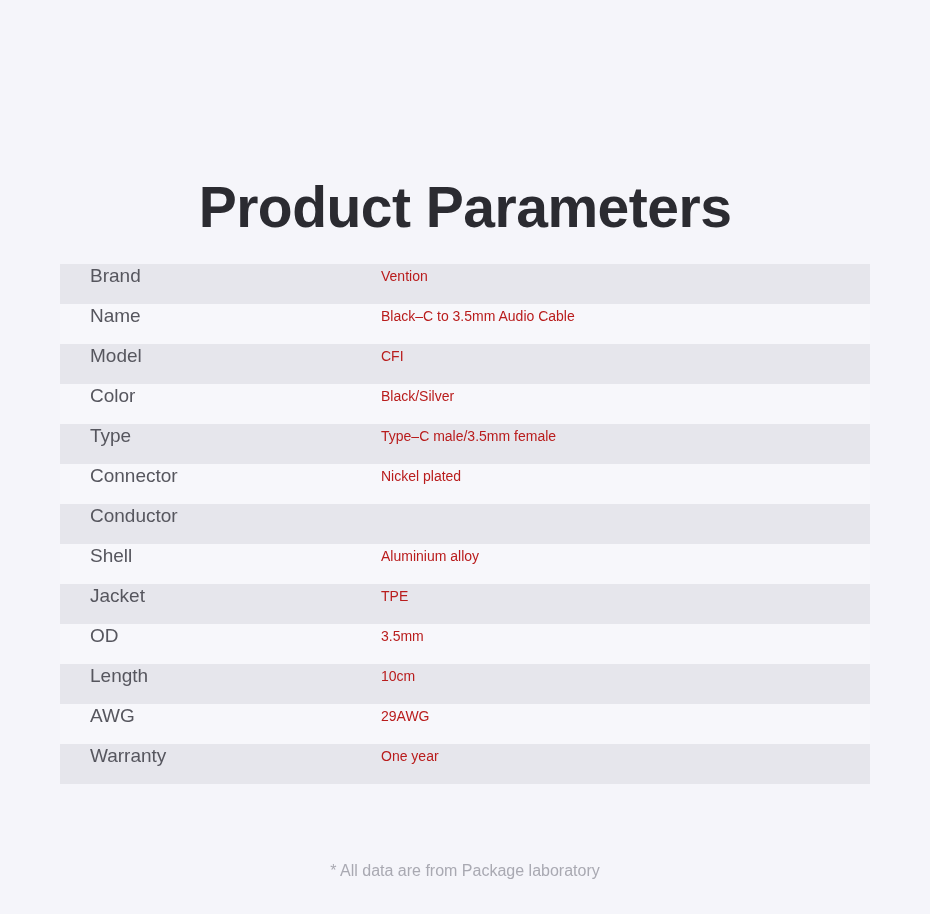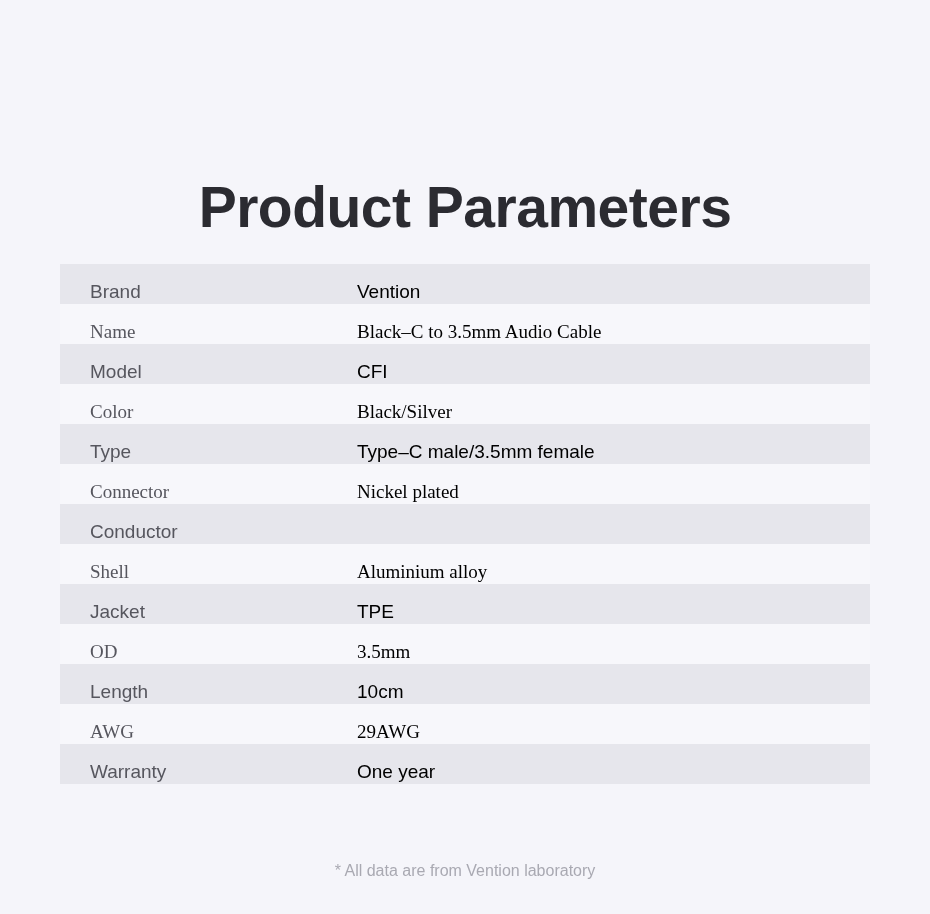--- a/index.html
+++ b/index.html
@@ -43,42 +43,43 @@
 
   
   .spec-table {
     position: absolute;
     top: 264px;
     left: 60px;
     width: 810px;
   }
   .spec-row {
     display: flex;
-    align-items: flex-end;
+    align-items: flex-start;
     height: 40px;
     box-sizing: border-box;
     padding-left: 30px;
+    gap: 24px;
   }
   .spec-row.shade-dark  { background: #e6e6ec; }
-  .spec-row.shade-light { background: #f7f7fb; font-family: Liberation Serif, serif; }
+  .spec-row.shade-light { background: #f7f7fb; }
 
   .spec-label {
     width: 267px;
     flex: 0 0 267px;
     font-size: 19px;
     line-height: 24px;
     color: #56565e;
     white-space: nowrap;
     overflow: hidden;
   }
   .spec-value {
     flex: 1 1 auto;
-    font-size: 19px;
+    font-size: 14px;
     line-height: 24px;
-    color: #000000;
+    color: #b91c1c;
     white-space: nowrap;
     overflow: hidden;
   }
 
   
   .footnote-wrap {
     position: absolute;
     top: 860px;
     left: 0;
     width: 930px;
@@ -149,16 +150,16 @@
         <div class="spec-label">AWG</div>
         <div class="spec-value">29AWG</div>
       </div>
       <div class="spec-row shade-dark">
         <div class="spec-label">Warranty</div>
         <div class="spec-value">One year</div>
       </div>
     </div>
 
   <div class="footnote-wrap">
-    <div class="footnote">* All data are from Vention laboratory</div>
+    <div class="footnote">* All data are from Package laboratory</div>
   </div>
 
 </div>
 
 </body></html>

